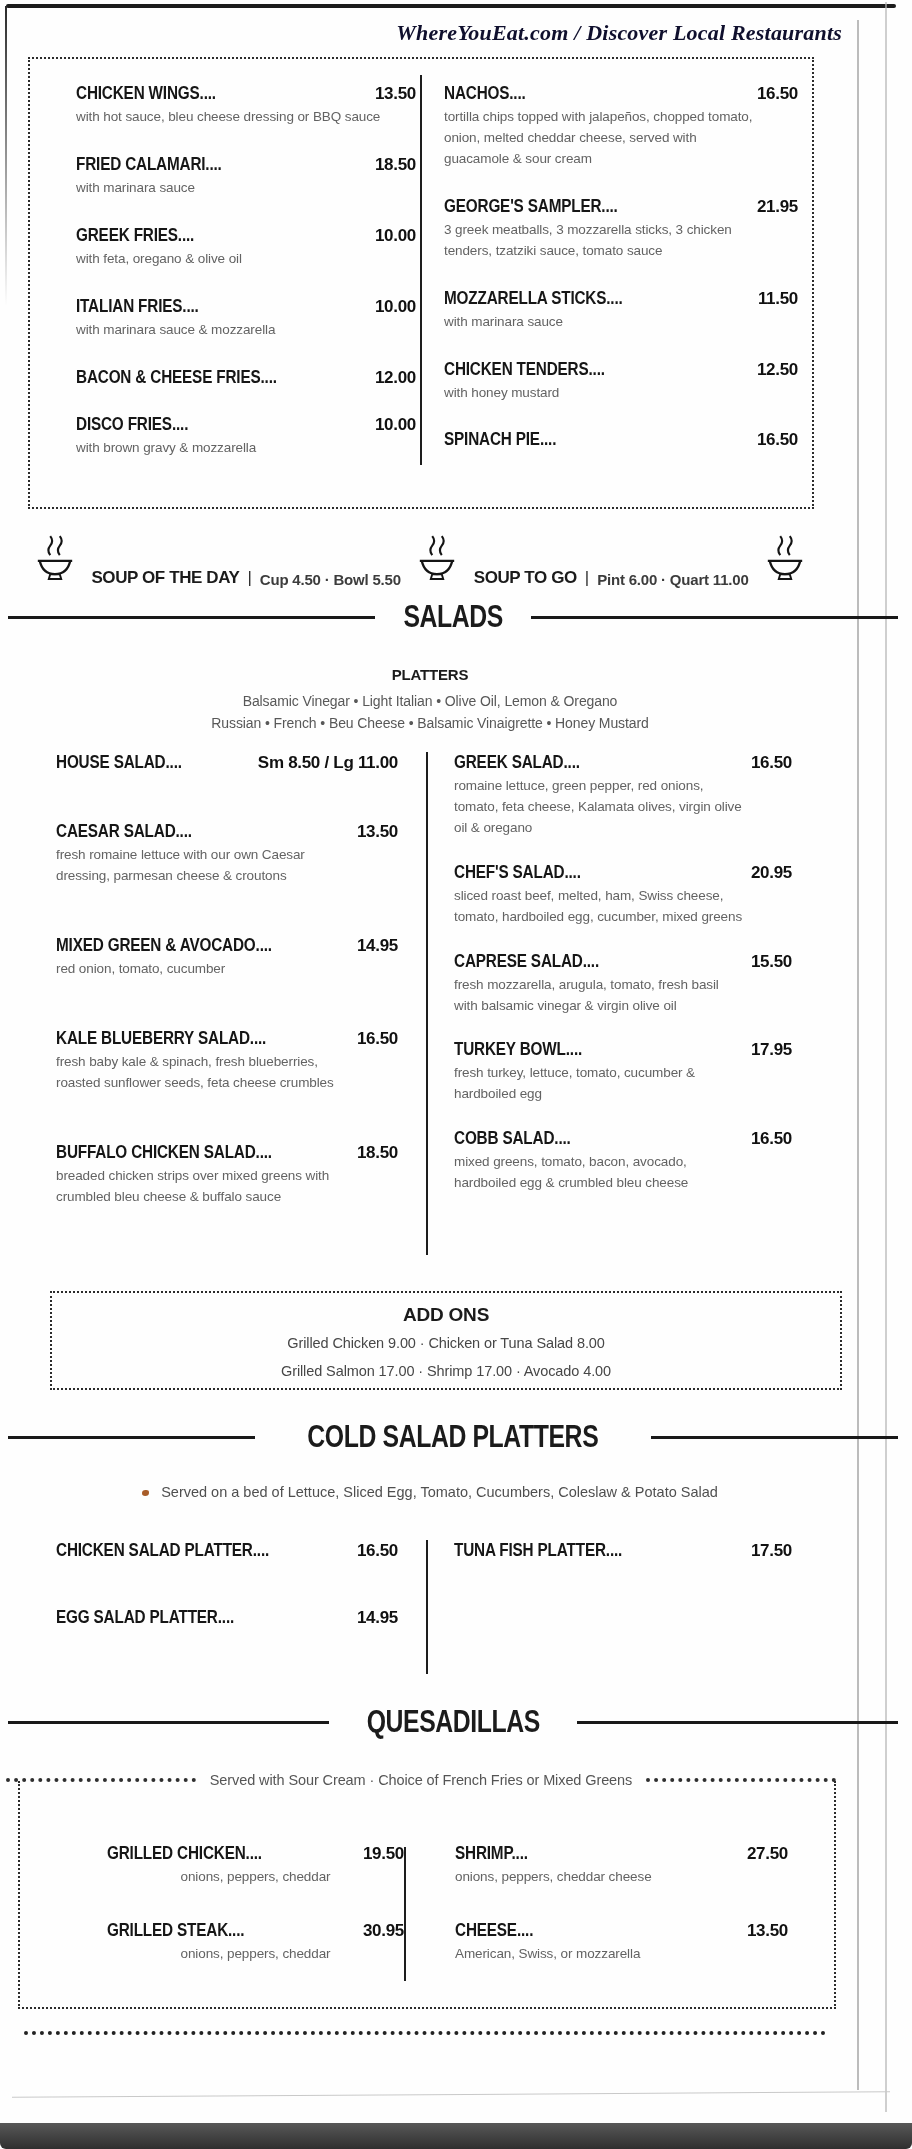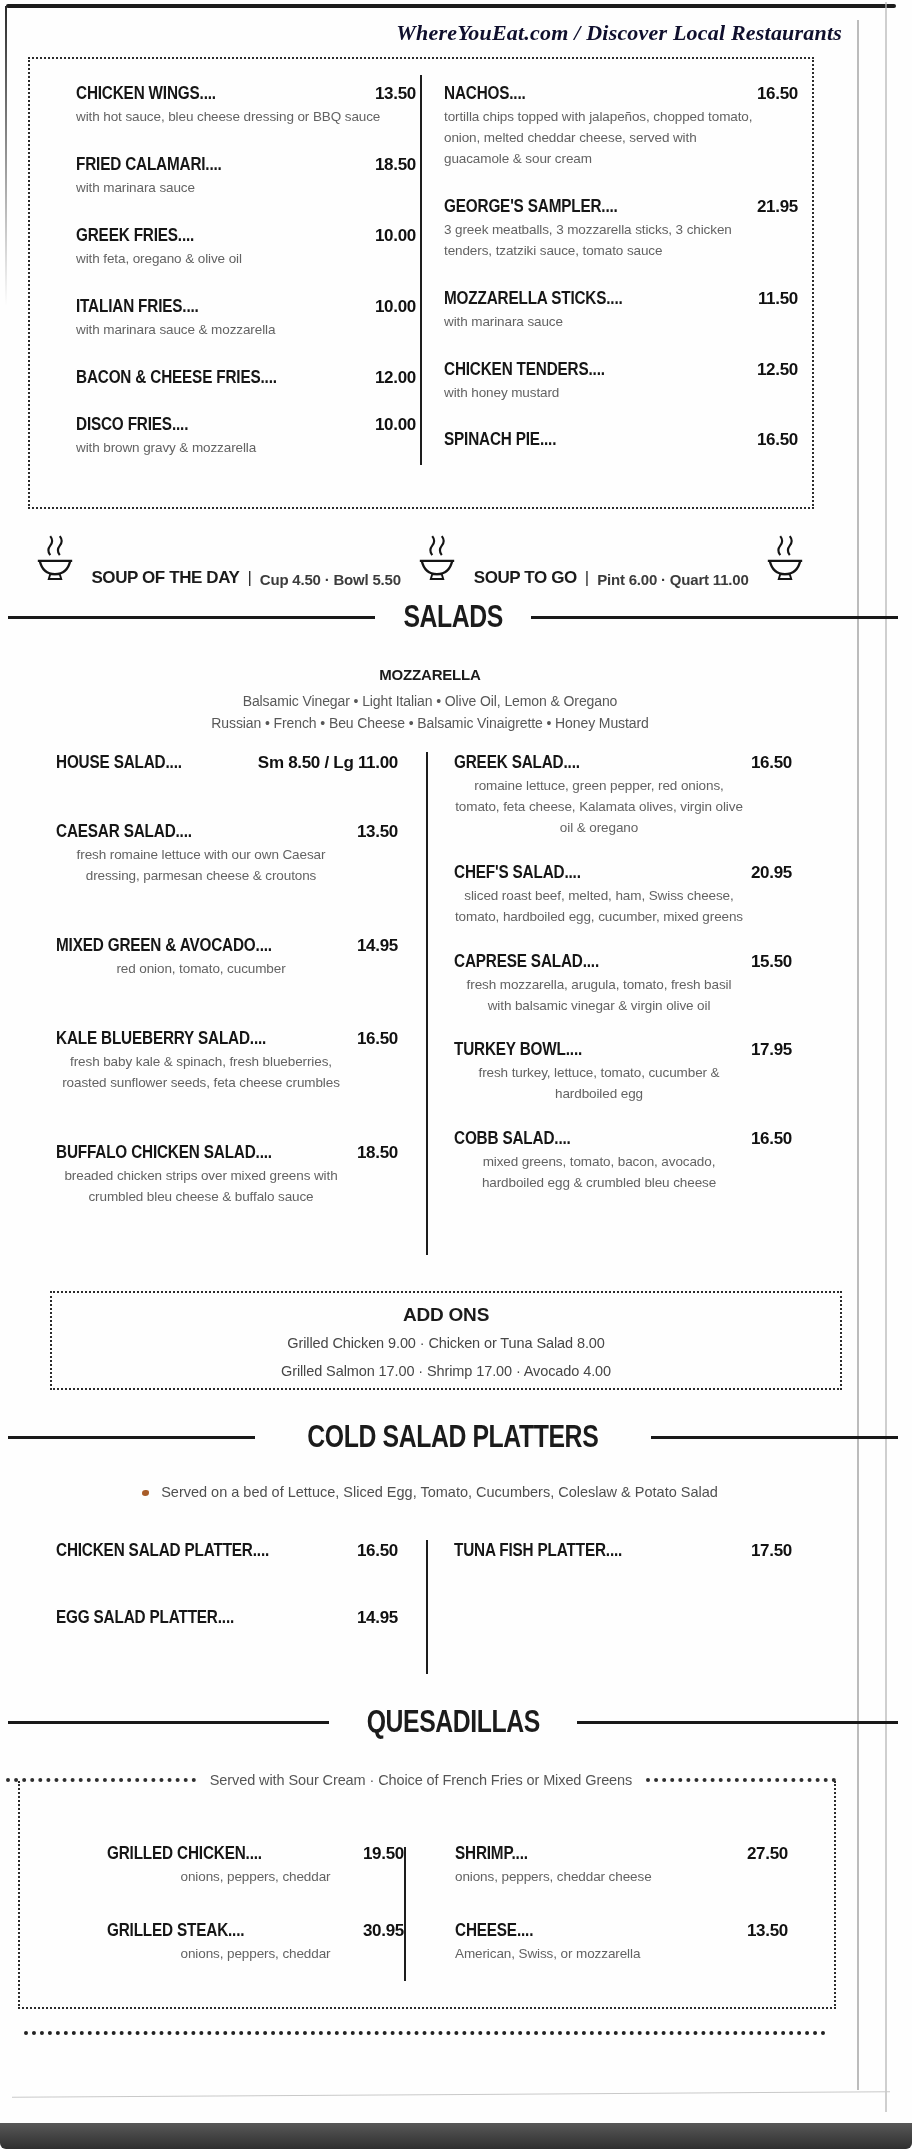--- a/index.html
+++ b/index.html
@@ -63,21 +63,21 @@
   .d-line{color:#585858;font-size:14px;line-height:1.6;letter-spacing:-.1px;}
 
   
   .cols{position:absolute;left:56px;width:744px;display:flex;align-items:stretch;}
   .salads{top:752px;}
   .plat{top:1540px;}
   .cols .s-l{width:370px;box-sizing:border-box;padding-right:28px;}
   .cols .s-r{flex:1;box-sizing:border-box;padding-left:26px;padding-right:8px;}
   .salads .s-l .item{margin-bottom:48px;}
   .salads .s-r .item{margin-bottom:23px;}
-  .salads .ds{max-width:290px;text-align:center;}
+  .salads .ds{max-width:290px;}
   .plat .item{margin-bottom:46px;}
   .plat .vdiv{min-height:118px;}
 
   
   .addons{position:absolute;top:1291px;left:50px;width:792px;height:99px;box-sizing:border-box;
           border:2px dotted #2b2b2b;text-align:center;padding-top:11px;}
   .a-ttl{font-weight:700;font-size:19px;margin-bottom:9px;letter-spacing:-.2px;}
   .a-line{font-size:14.5px;color:#474747;margin-bottom:12px;letter-spacing:-.1px;}
 
   
@@ -227,21 +227,21 @@
     </svg>
   </div>
 
   <div class="sec-head" id="h-salads">
     <div class="rule"></div>
     <div class="ttl">SALADS</div>
     <div class="rule"></div>
   </div>
 
   <div class="dressings">
-    <div class="d-ttl">MOZZARELLA</div>
+    <div class="d-ttl">PLATTERS</div>
     <div class="d-line">Balsamic Vinegar • Light Italian • Olive Oil, Lemon &amp; Oregano</div>
     <div class="d-line">Russian • French • Beu Cheese • Balsamic Vinaigrette • Honey Mustard</div>
   </div>
 
   <div class="cols salads">
     <div class="s-l">
       <div class="item">
         <div class="row">
             <span class="nm">HOUSE SALAD....</span>
             <span class="pr">Sm 8.50 / Lg 11.00</span>

